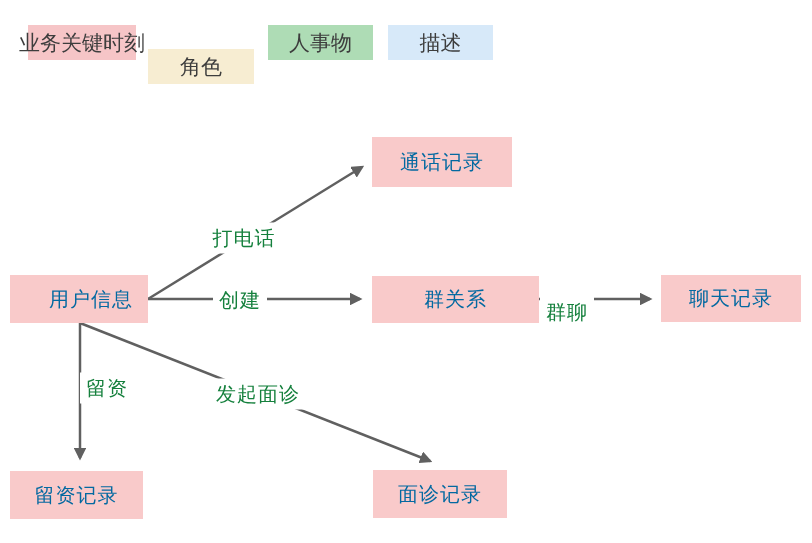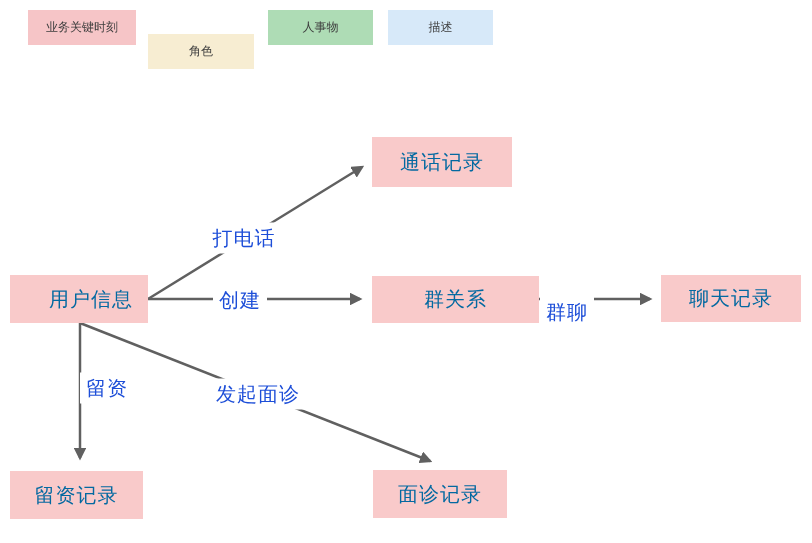--- a/index.html
+++ b/index.html
@@ -9,26 +9,26 @@
     background: #ffffff;
     font-family: "Liberation Sans", "DejaVu Sans", sans-serif;
     color: #3d3d3d;
     overflow: hidden;
   }
   .canvas { position: absolute; inset: 0; width: 812px; height: 543px; }
 
   
   .legend-item {
     position: absolute;
-    top: 10px;
+    top: 25px;
     height: 35px;
     display: flex;
     align-items: center;
     justify-content: center;
-    font-size: 12px;
+    font-size: 21px;
     color: #3d3d3d;
     white-space: nowrap;
   }
   .legend-key    { left: 28px;  width: 108px; background: #f6c5c7; }
   .legend-role   { left: 148px; width: 106px; background: #f7edd2; margin-top: 24px; }
   .legend-entity { left: 268px; width: 105px; background: #aedcb5; }
   .legend-desc   { left: 388px; width: 105px; background: #d7e9f9; }
 
   
   svg.edges { position: absolute; inset: 0; width: 812px; height: 543px; }
@@ -53,21 +53,21 @@
   .node-lead    { left: 10px;  top: 471px; width: 133px; height: 48px; }
   .node-consult { left: 373px; top: 470px; width: 134px; height: 48px; }
 
   
   .edge-label {
     position: absolute;
     transform: translate(-50%, -50%);
     background: #ffffff;
     padding: 2px 6px;
     font-size: 20px;
-    color: #1d4ed8;
+    color: #15803d;
     letter-spacing: 1px;
     white-space: nowrap;
   }
   .elabel-call    { left: 244px; top: 238px; }
   .elabel-create  { left: 240px; top: 300px; }
   .elabel-chat    { left: 567px; top: 312px; font-family: Liberation Mono, monospace; }
   .elabel-lead    { left: 94px;  top: 388px; margin-left: 13px; }
   .elabel-consult { left: 258px; top: 394px; }
 </style>
 </head>

